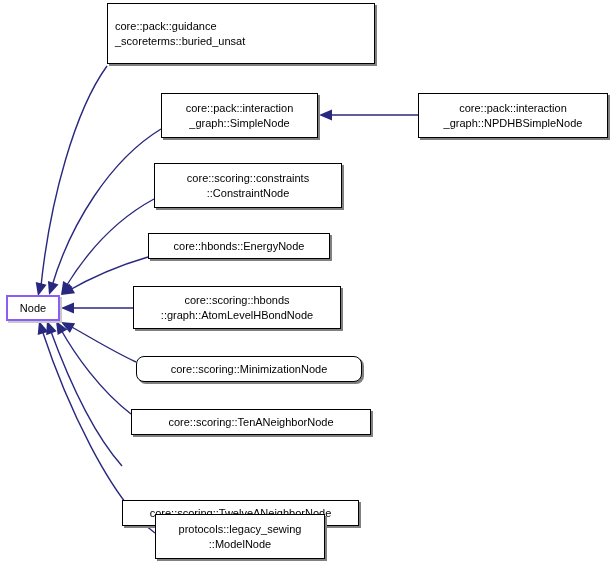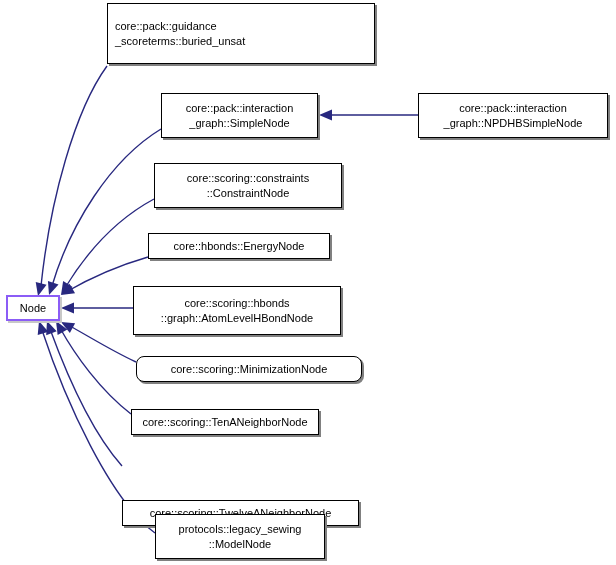--- a/index.html
+++ b/index.html
@@ -99,28 +99,28 @@
         <div class="node-line">core::pack::interaction</div>
         <div class="node-line">_graph::NPDHBSimpleNode</div>
       </div>
       <div class="node-box align-center" style="left: 154px; top: 163px; width: 188px; height: 45px;">
         <div class="node-line">core::scoring::constraints</div>
         <div class="node-line">::ConstraintNode</div>
       </div>
       <div class="node-box align-center" style="left: 148px; top: 233px; width: 182px; height: 26px;">
         <div class="node-line">core::hbonds::EnergyNode</div>
       </div>
-      <div class="node-box align-center" style="left: 133px; top: 286px; width: 208px; height: 49px;">
+      <div class="node-box align-center" style="left: 133px; top: 286px; width: 208px; height: 43px;">
         <div class="node-line">core::scoring::hbonds</div>
         <div class="node-line">::graph::AtomLevelHBondNode</div>
       </div>
       <div class="node-box align-center" style="left: 136px; top: 356px; width: 226px; height: 26px; border-radius: 8px;">
         <div class="node-line">core::scoring::MinimizationNode</div>
       </div>
-      <div class="node-box align-center" style="left: 131px; top: 409px; width: 188px; height: 26px;">
+      <div class="node-box align-center" style="left: 131px; top: 409px; width: 240px; height: 26px;">
         <div class="node-line">core::scoring::TenANeighborNode</div>
       </div>
       <div class="node-box align-center" style="left: 122px; top: 462px; width: 237px; height: 26px; margin-top: 38px;">
         <div class="node-line">core::scoring::TwelveANeighborNode</div>
       </div>
       <div class="node-box align-center" style="left: 155px; top: 514px; width: 170px; height: 45px;">
         <div class="node-line">protocols::legacy_sewing</div>
         <div class="node-line">::ModelNode</div>
       </div>
     </div>

